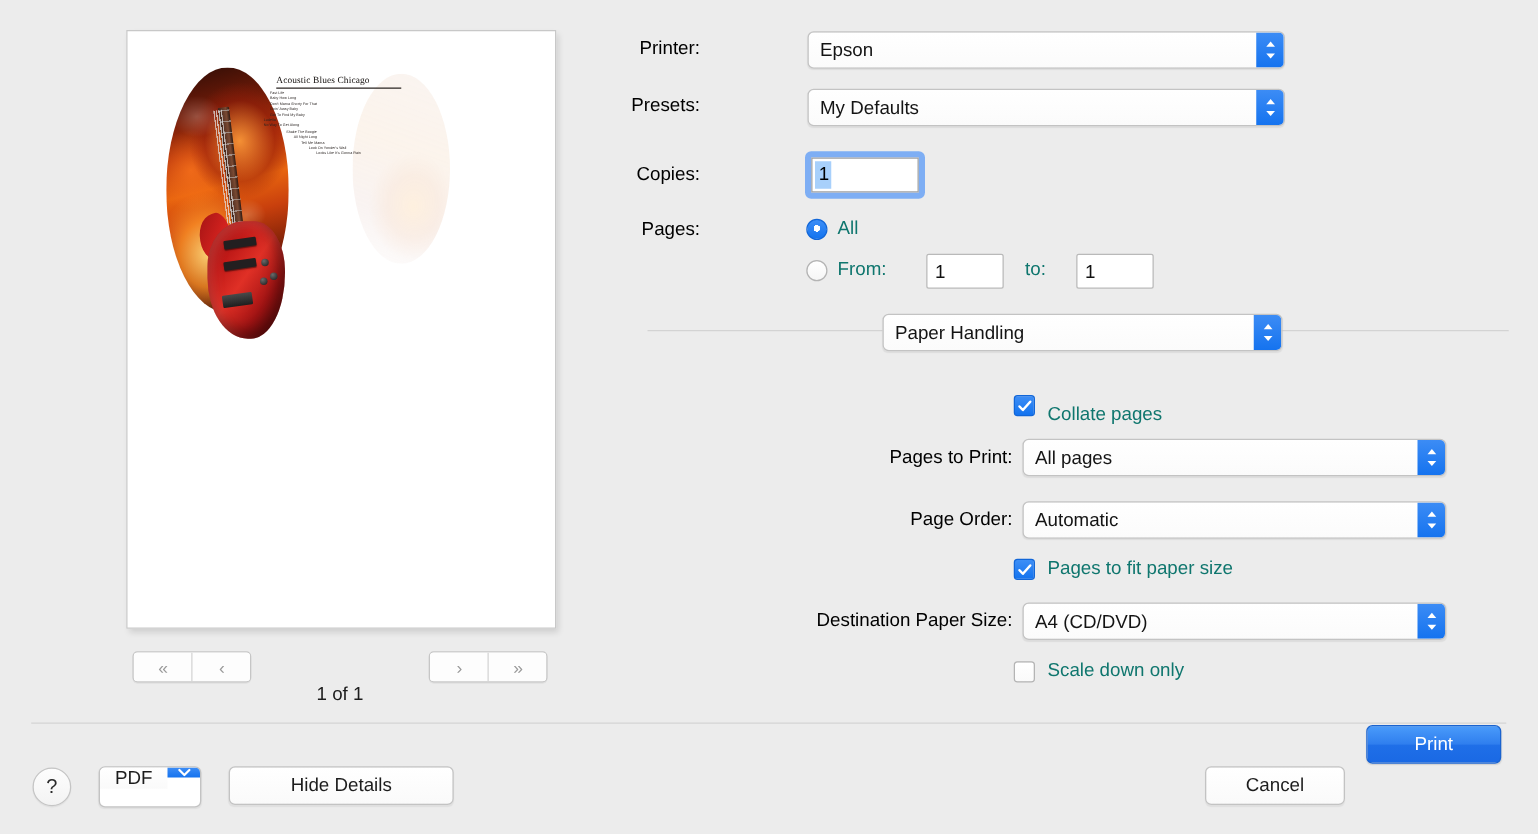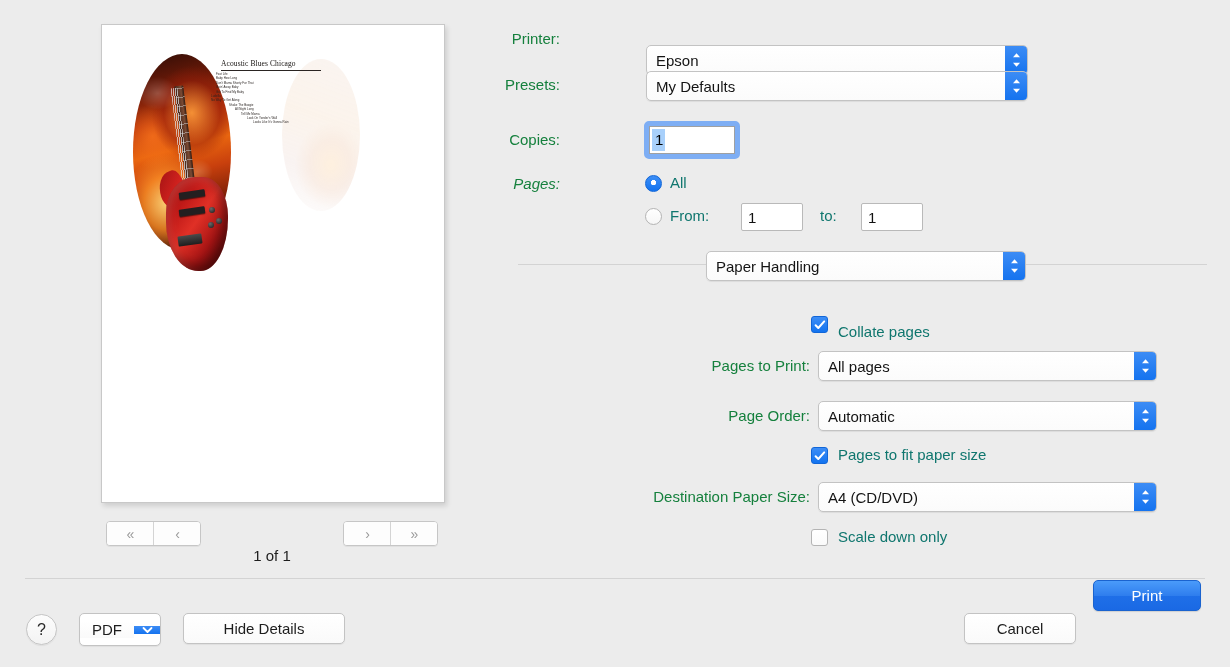--- a/index.html
+++ b/index.html
@@ -223,21 +223,21 @@
     left: 0; right: 0; top: 2px;
     text-align: center;
     font-size: 15px;
     color: #1d1d1d;
     margin-top: 24px;
   }
   .lbl {
     position: absolute;
     text-align: right;
     font-size: 15px;
-    color: #15803d;
+    color: #000000;
     white-space: nowrap;
   }
   
   .popup {
     position: absolute;
     height: 28px;
     background: linear-gradient(180deg,#ffffff,#fbfbfb);
     border: 1px solid #c3c3c3;
     border-radius: 5px;
     box-shadow: 0 1px 1px rgba(0,0,0,.07);
@@ -365,21 +365,21 @@
     border: 1px solid #c5c5c5;
     box-shadow: 0 1px 1px rgba(0,0,0,.06);
     display: flex; align-items: center; justify-content: center;
     font-size: 16px; color: #2a2a2a;
   }
   #pdf-button {
     position: absolute;
     left: 79px; top: 613px;
     height: 31px;
     display: flex;
-    align-items: center;
+    align-items: flex-start;
     border: 1px solid #c3c3c3;
     border-radius: 5px;
     overflow: hidden;
     box-shadow: 0 1px 1px rgba(0,0,0,.06);
     background: #fff;
   }
   #pdf-label {
     display: flex; align-items: center; justify-content: center;
     padding: 0 12px;
     font-size: 15px;
@@ -467,21 +467,21 @@
     </div>
     <div id="page-indicator">1 of 1</div>
     <div class="nav-group" id="nav-next-group">
       <div class="nav-btn">›</div>
       <div class="nav-btn">»</div>
     </div>
   </div>
 </div>
 
 <div class="lbl" style="left:440px; top:30px; width:120px;">Printer:</div>
-<div class="popup" style="left:646px; top:25px; width:380px;margin-top:20px;">
+<div class="popup" style="left:646px; top:25px; width:380px;">
   <span class="popup-value">Epson</span>
   <span class="stepper">
     <svg width="11" height="18" viewBox="0 0 11 18">
         <path d="M5.5 2.2 L9 6.3 H2 Z" fill="#fff"></path>
         <path d="M5.5 15.8 L9 11.7 H2 Z" fill="#fff"></path>
       </svg>
   </span>
 </div>
 
 <div class="lbl" style="left:440px; top:76px; width:120px;">Presets:</div>
@@ -495,21 +495,21 @@
   </span>
 </div>
 
 <div class="lbl" style="left:440px; top:131px; width:120px;">Copies:</div>
 <div id="copies-field-wrap">
   <div id="copies-field">
     <span id="copies-value">1</span>
   </div>
 </div>
 
-<div class="lbl" style="left:440px; top:175px; width:120px;font-style:italic;">Pages:</div>
+<div class="lbl" style="left:440px; top:175px; width:120px;">Pages:</div>
 <div class="radio on" style="left:645px; top:175px;"></div>
 <div class="cb-label" style="left:670px; top:174px;">All</div>
 
 <div class="radio off" style="left:645px; top:208px;"></div>
 <div class="cb-label" style="left:670px; top:207px;">From:</div>
 <div class="field" style="left:741px; top:203px; width:62px; height:28px;">1</div>
 <div class="cb-label" style="left:820px; top:207px;">to:</div>
 <div class="field" style="left:861px; top:203px; width:62px; height:28px;">1</div>
 
 <div class="hsep" style="left:518px; top:264px; width:188px;"></div>
@@ -580,17 +580,17 @@
 
 <div id="pdf-button">
   <span id="pdf-label">PDF</span>
   <span id="pdf-arrow">
     <svg width="11" height="8" viewBox="0 0 11 8">
         <path d="M1.5 2 L5.5 6 L9.5 2" stroke="#fff" stroke-width="1.8" fill="none" stroke-linecap="round" stroke-linejoin="round"></path>
       </svg>
   </span>
 </div>
 
-<div class="plain-button" id="hide-details-button" style="left:183px; top:613px; width:162px;">Hide Details</div>
+<div class="plain-button" id="hide-details-button" style="left:183px; top:613px; width:180px;">Hide Details</div>
 
 <div class="plain-button" id="cancel-button" style="left:964px; top:613px; width:112px;">Cancel</div>
 
 <div id="print-button">Print</div>
 
 </body></html>

